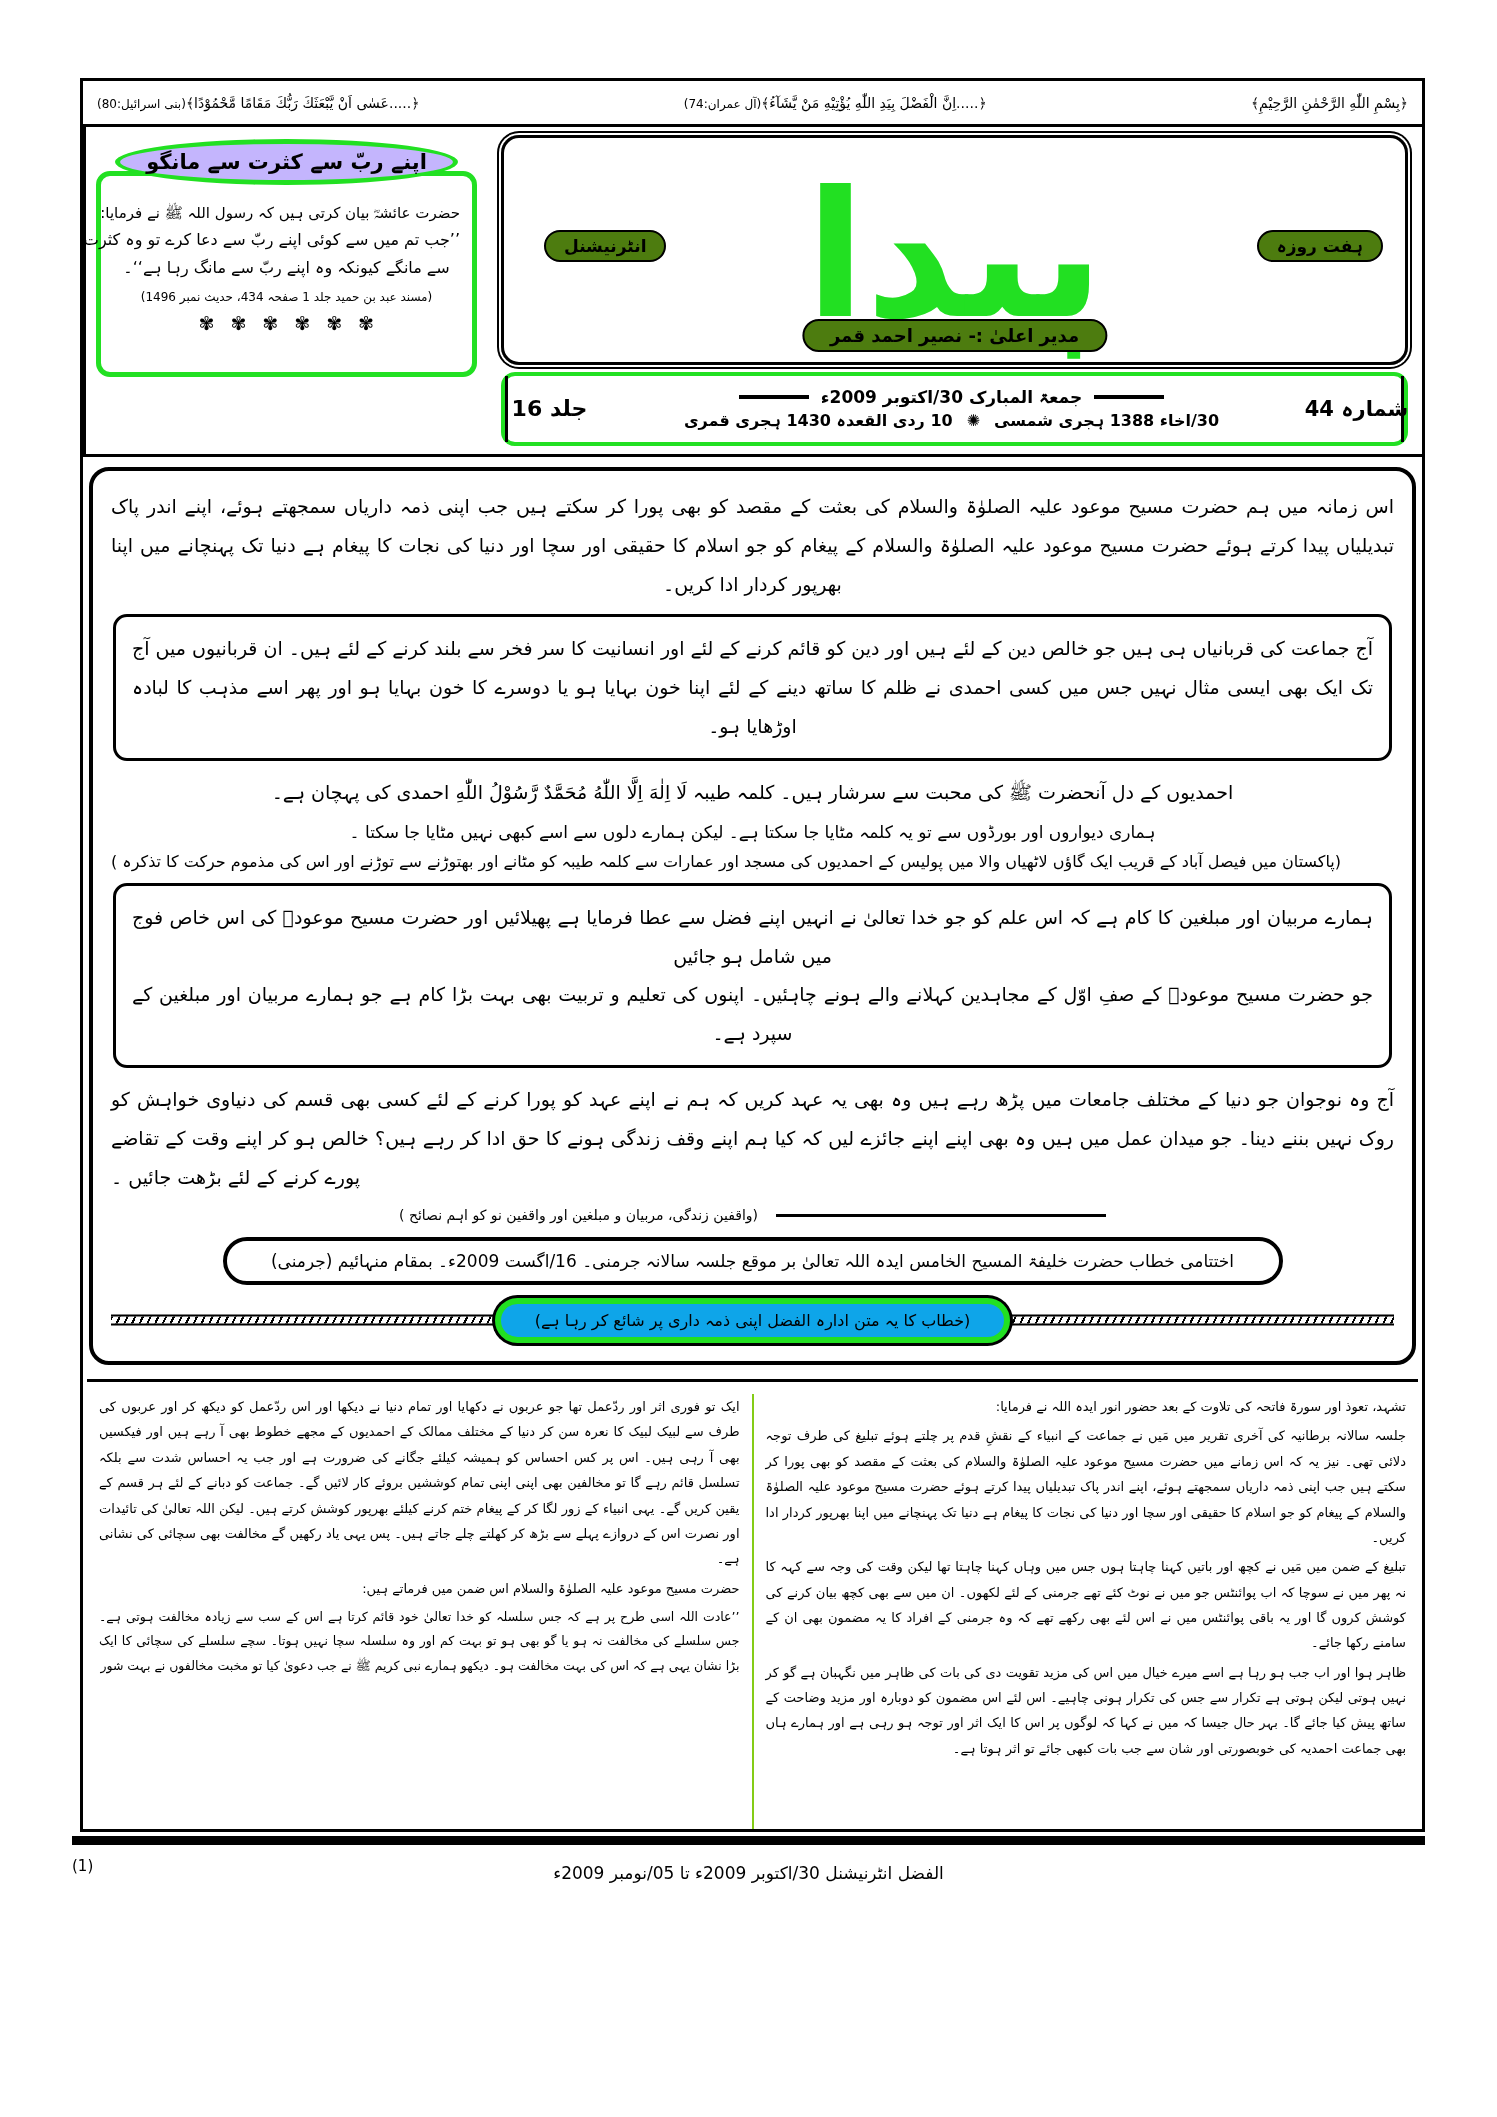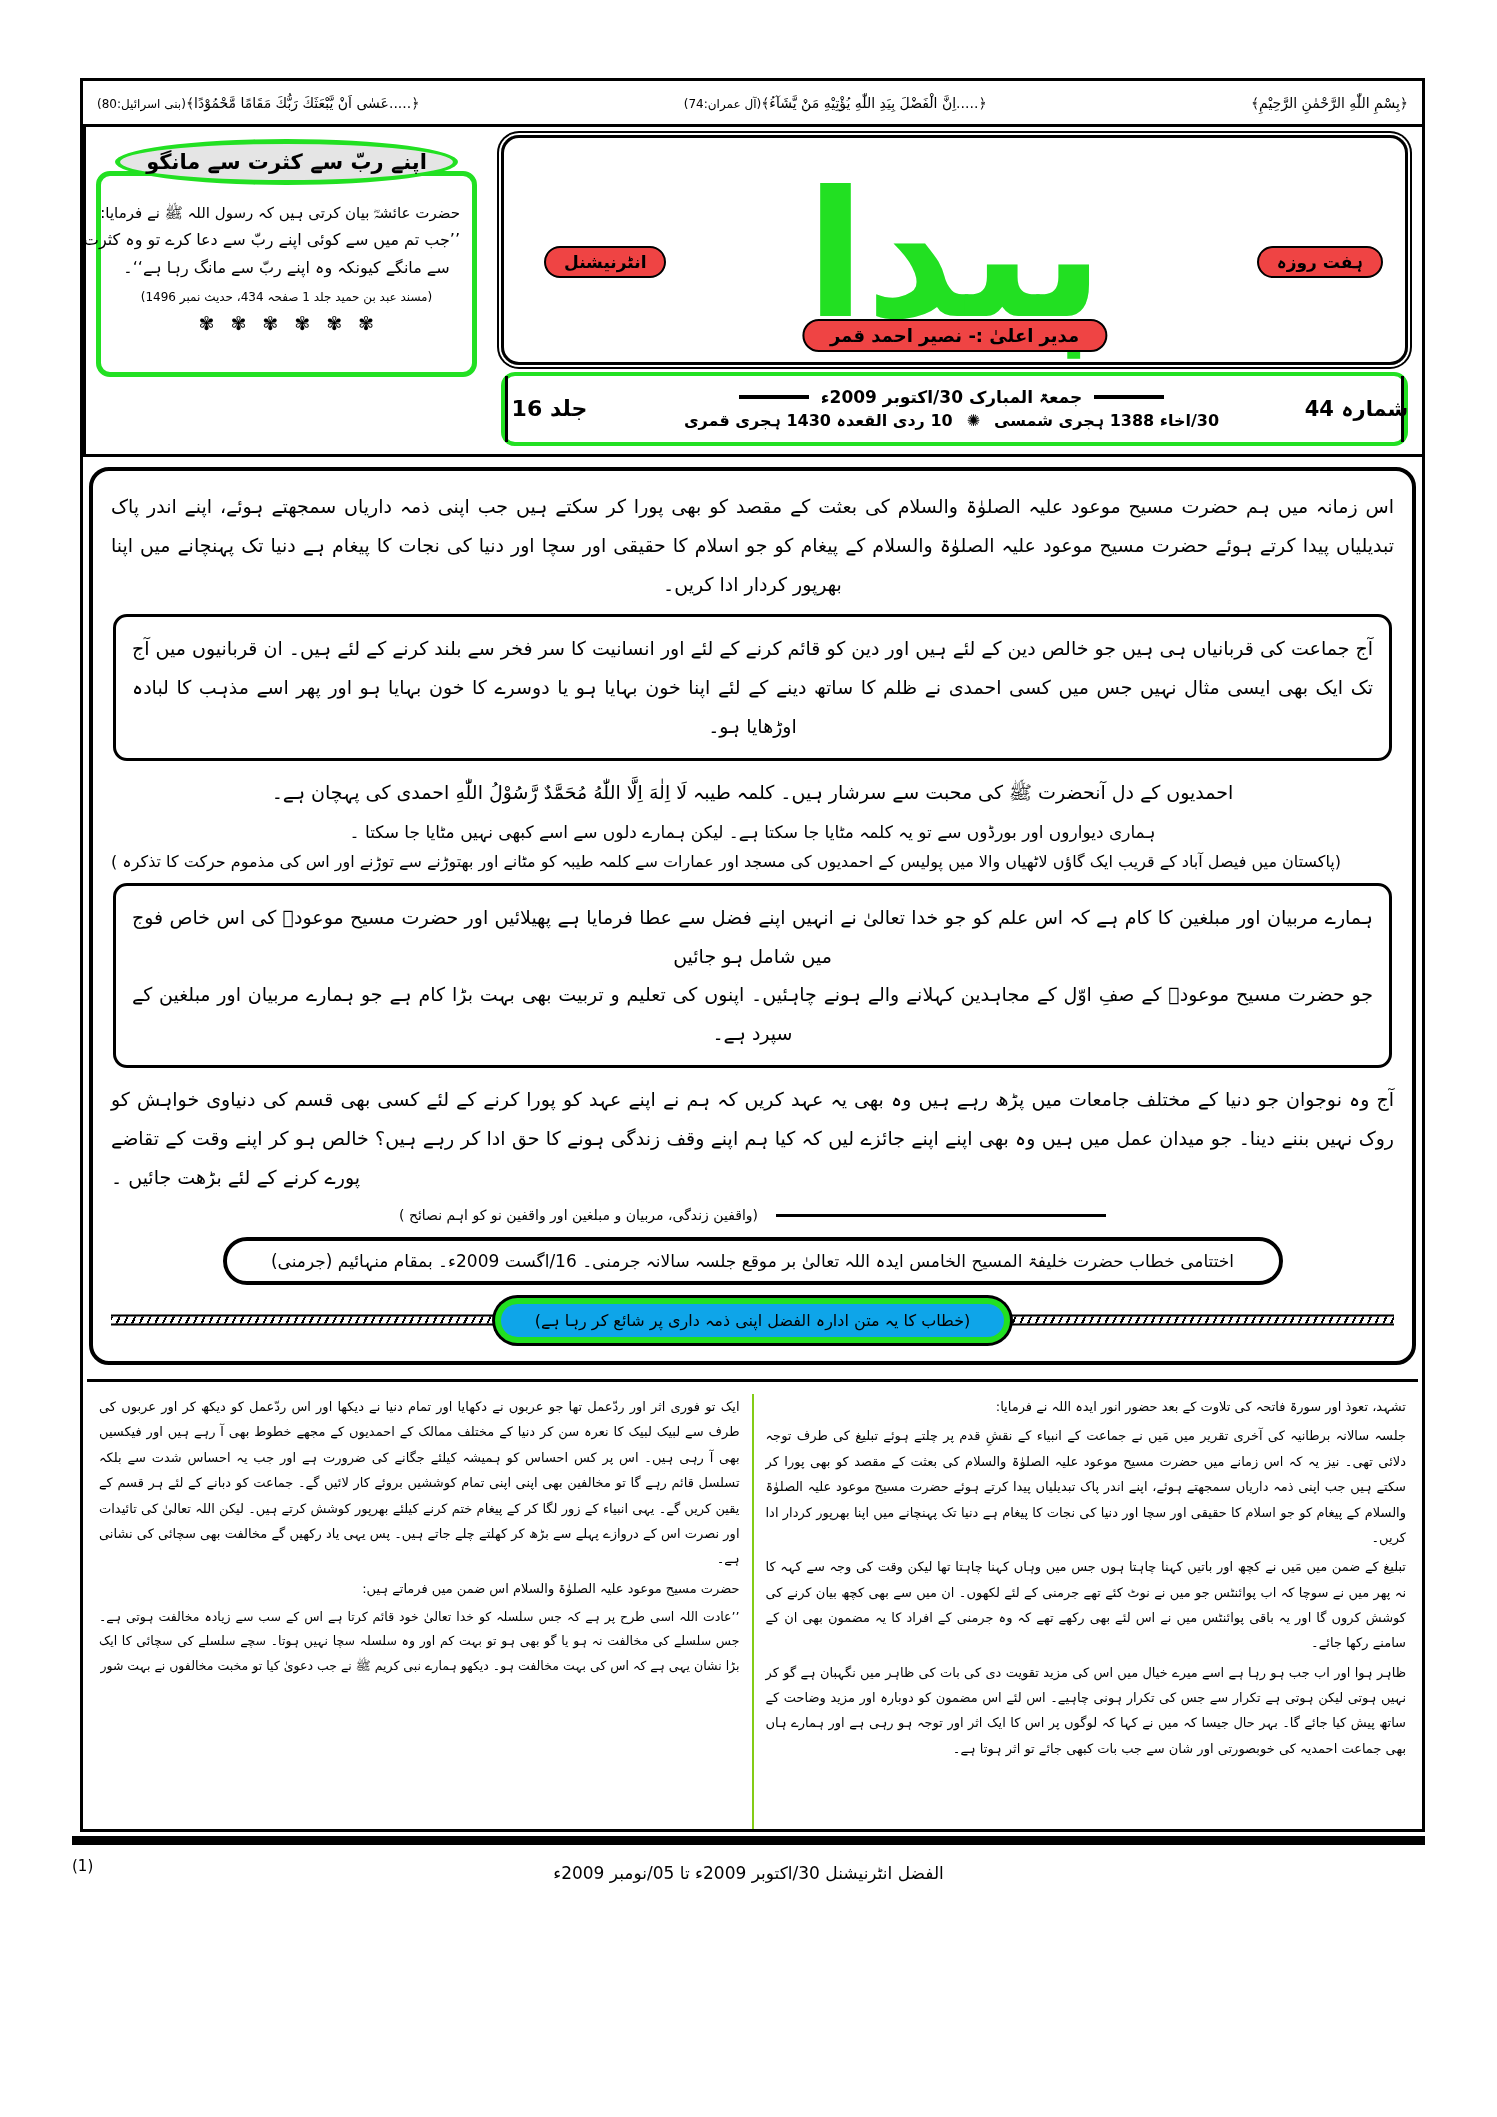--- a/index.html
+++ b/index.html
@@ -70,21 +70,21 @@
     justify-content: center;
     margin-bottom: 4px;
   }
   .hadith-title {
     border: 5px solid #22e022;
     border-radius: 50%;
     padding: 6px 26px;
     font-size: 21px;
     font-weight: bold;
     white-space: nowrap;
-    background: #e5e5e5;
+    background: #c4b5fd;
     position: relative;
     z-index: 3;
   }
   .hadith-body {
     border: 5px solid #22e022;
     border-radius: 14px;
     margin-top: -18px;
     padding: 24px 12px 10px 12px;
     min-height: 206px;
     display: flex;
@@ -139,27 +139,26 @@
     line-height: 0.95;
     letter-spacing: -2px;
     position: relative;
     top: 6px;
     white-space: nowrap;
   }
   .pill {
     position: absolute;
     border: 2px solid #000;
     border-radius: 999px;
-    background: #ef4444;
+    background: #4d7c0f;
     padding: 4px 18px;
     font-size: 17px;
     font-weight: bold;
     white-space: nowrap;
     z-index: 5;
-    margin-top: 16px;
   }
   .pill-weekly { right: 22px; top: 92px; }
   .pill-intl   { left: 40px;  top: 92px; }
   .pill-editor {
     left: 50%; transform: translateX(-50%);
     bottom: 10px;
     font-size: 18px;
     padding: 4px 26px;
   }
 

